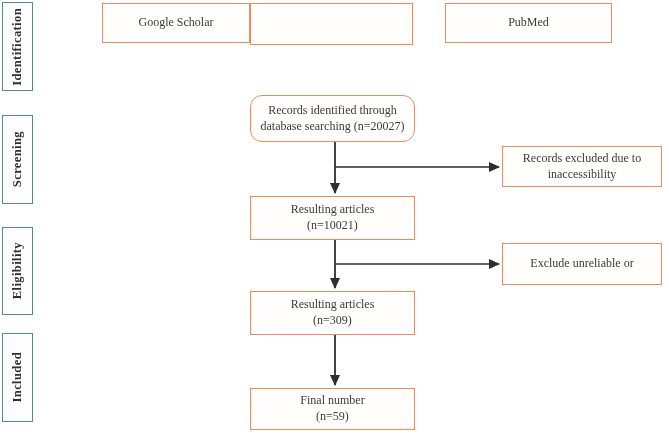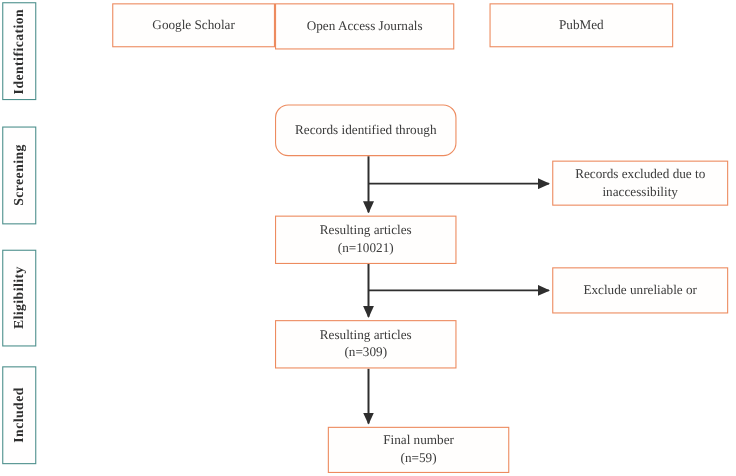--- a/index.html
+++ b/index.html
@@ -56,21 +56,21 @@
   }
   .obox span { display: block; }
 
   .src-google { left: 58px;  top: 3px; width: 148px; height: 40px; margin-left: 44px; }
   .src-doaj   { left: 250px; top: 3px; width: 163px; height: 42px; }
   .src-pubmed { left: 445px; top: 3px; width: 167px; height: 40px; }
 
   .flow-1 { left: 250px; top: 95px;  width: 165px; height: 47px; border-radius: 12px; }
   .flow-2 { left: 250px; top: 196px; width: 165px; height: 44px; }
   .flow-3 { left: 250px; top: 291px; width: 165px; height: 44px; }
-  .flow-4 { left: 250px; top: 388px; width: 165px; height: 42px; margin-left: 48px; }
+  .flow-4 { left: 250px; top: 388px; width: 165px; height: 42px; }
 
   .excl-1 { left: 502px; top: 146px; width: 160px; height: 41px; }
   .excl-2 { left: 502px; top: 243px; width: 160px; height: 42px; }
 
   
   .arrows {
     position: absolute;
     left: 0; top: 0;
     width: 669px; height: 433px;
     pointer-events: none;
@@ -105,29 +105,29 @@
   </div>
   <div class="stage stage-included">
     <span class="vlabel">Included</span>
   </div>
 
   <div class="obox src-google">
     <span>Google Scholar</span>
     <span></span>
   </div>
   <div class="obox src-doaj">
-    <span>Open Access Journals</span>
   </div>
   <div class="obox src-pubmed">
     <span>PubMed</span>
     <span></span>
   </div>
 
   <div class="obox flow-1">
     <span>Records identified through</span>
+    <span>database searching (n=20027)</span>
   </div>
   <div class="obox flow-2">
     <span>Resulting articles</span>
     <span>(n=10021)</span>
   </div>
   <div class="obox flow-3">
     <span>Resulting articles</span>
     <span>(n=309)</span>
   </div>
   <div class="obox flow-4">

